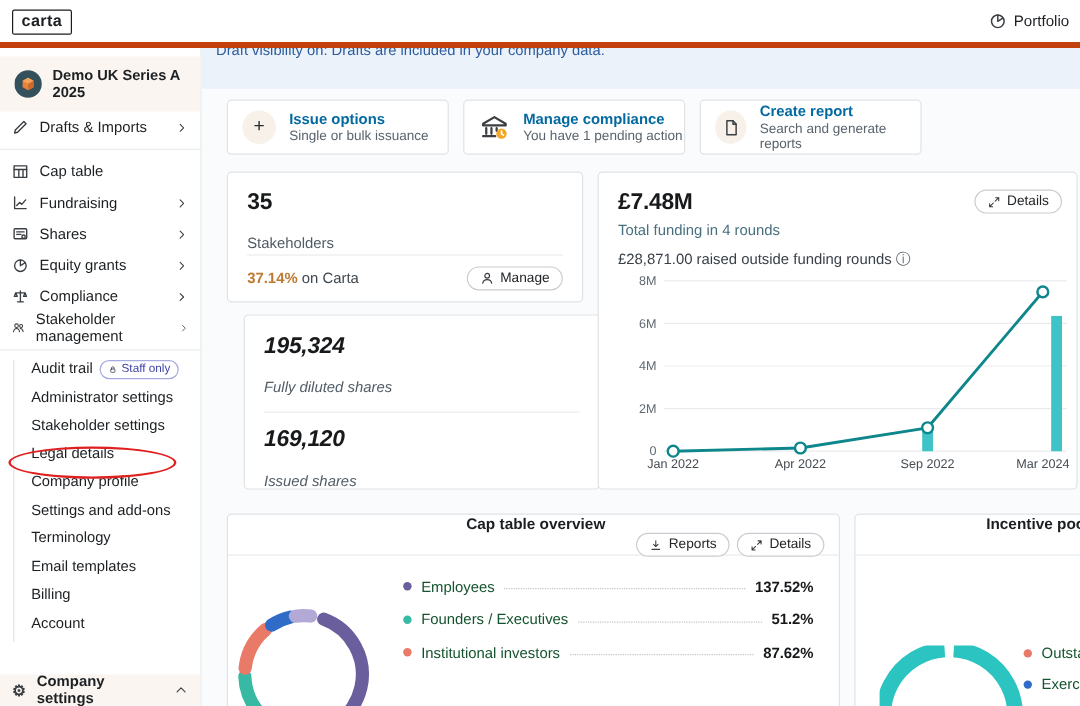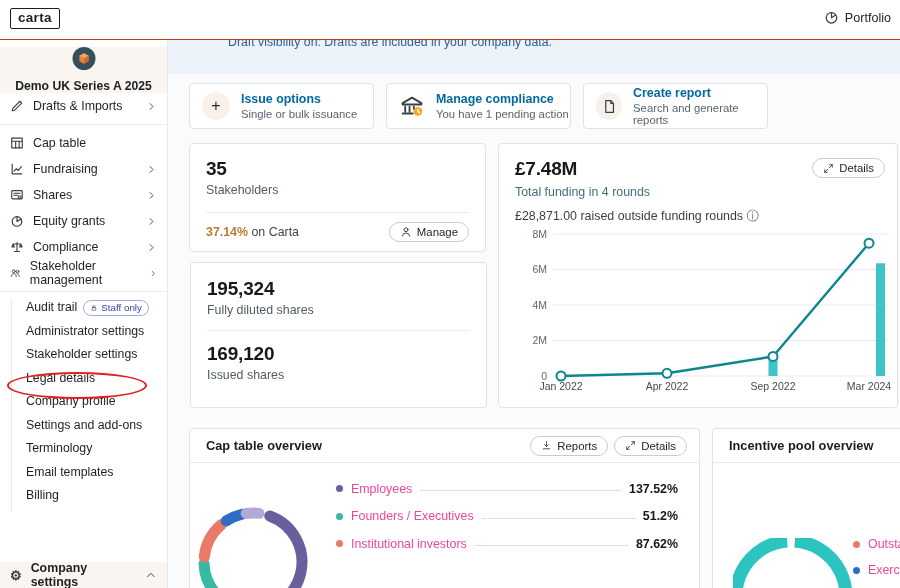--- a/index.html
+++ b/index.html
@@ -2,94 +2,94 @@
 <html><head>
 <meta charset="utf-8">
 <style>
   * { margin:0; padding:0; box-sizing:border-box; }
   html,body { width:900px; height:588px; overflow:hidden; background:#fff;
     font-family:"Liberation Sans", sans-serif; color:#1d2023; }
   svg { display:block; }
 
   
   #topbar { position:absolute; left:0; top:0; width:900px; height:40px; background:#fff;
-    border-bottom:1px solid #c2410c; z-index:20; }
+    border-bottom:5px solid #c2410c; z-index:20; }
   #logo-box { position:absolute; left:10px; top:8px; border:1.6px solid #1b1d1f; border-radius:2px;
     padding:1px 7px 3px; font-size:13.5px; font-weight:600; letter-spacing:.3px; }
   #portfolio { position:absolute; right:9px; top:10px; display:flex; align-items:center; gap:6px;
     font-size:12.6px; color:#1d2023; cursor:pointer; }
 
   
   #sidebar { position:absolute; left:0; top:40px; width:168px; height:548px; background:#fff;
     border-right:1px solid #e7e9ea; z-index:10; }
   #company-row { height:46px; margin-top:7px; background:#faf5f0; display:flex; align-items:center;
-    gap:9px; padding:0 12px; font-size:12.2px; font-weight:700;flex-direction:column; }
+    gap:9px; padding:0 12px; font-size:12.2px; font-weight:700; }
   .nav-item { display:flex; align-items:center; gap:9px; height:26px; padding:0 10px;
     font-size:12.4px; color:#1d2023; cursor:pointer; }
   .nav-item.active { background:#f4f4f4; }
   .nav-item .chev { margin-left:auto; }
   .side-div { border-top:1px solid #ececee; margin:5px 0; }
   #sub-list { margin:8px 0 0 11px; border-left:1px solid #e3e5e7; padding-left:14px; }
   .sub-item { display:flex; align-items:flex-start; gap:6px; height:23.5px; font-size:12.3px;
     color:#1d2023; cursor:pointer; }
   .staff-badge { display:inline-flex; align-items:center; gap:3px; border:1px solid #a6aade;
     color:#3d43a6; border-radius:9px; font-size:9.8px; padding:1px 6px 1.5px; }
   #bottom-item { position:absolute; left:0; bottom:0; width:167px; height:26px; background:#faf5f0;
     display:flex; align-items:center; gap:9px; padding:0 10px; font-size:12.4px; font-weight:600; cursor:pointer; }
   #bottom-item .chev { margin-left:auto; }
   #annotation-ellipse { position:absolute; left:7px; top:332px; width:140px; height:27px;
     border:2px solid #e01f1f; border-radius:50%; z-index:15; pointer-events:none; }
 
   
   #main { position:absolute; left:168px; top:40px; width:732px; height:548px; background:#fafbfc; }
-  #banner { height:34px; background:#ecf2fa; overflow:hidden;padding-left:48px; }
+  #banner { height:34px; background:#ecf2fa; overflow:hidden; }
   #banner div { margin:-5px 0 0 12px; font-size:12.3px; font-weight:500; color:#2c5d9d; line-height:14px; }
   #content { position:relative; margin:9px 0 0 21px; }
 
   .card { position:absolute; background:#fff; border:1px solid #dfe3e6; border-radius:4px; }
   .pill { display:inline-flex; align-items:center; gap:5px; border:1px solid #c8ccd0; border-radius:13px;
     background:#fff; padding:3px 10px; font-size:11.4px; color:#232629; cursor:pointer; white-space:nowrap; }
 
   .action-card { height:46px; width:185px; top:0; display:flex; align-items:center; gap:11px;
     padding-left:12px; cursor:pointer; }
   .action-icon-circle { width:28px; height:28px; border-radius:50%; background:#f7f1ea;
     display:flex; align-items:center; justify-content:center; font-size:16px; color:#2a2d30; }
   .action-title { font-size:12.4px; font-weight:600; color:#0369a1; }
   .action-sub { font-size:11.3px; color:#5a646e; margin-top:2px; }
 
   .big-num { font-size:19px; font-weight:700; letter-spacing:-.2px; color:#17191b; }
-  .sub-gray { font-size:12.4px; color:#515c66; margin-top:3px; }
+  .sub-gray { font-size:12.4px; color:#515c66; margin-top:16px; }
   .sub-teal { font-size:12.4px; color:#47707e; margin-top:5px; }
 
   #stakeholders-card { left:0; top:60px; width:297px; height:109px; padding:14px 16px; }
   #stake-footer { position:absolute; left:16px; right:16px; bottom:0; height:39px;
     border-top:1px solid #e9ebed; display:flex; align-items:center; justify-content:space-between; }
   #stake-pct-line { font-size:12.4px; color:#3f464d; }
   #stake-pct { color:#bf7a31; font-weight:600; }
 
-  #shares-card { left:1px; top:179px; width:297px; height:146px; padding:15px 16px; }
+  #shares-card { left:14px; top:179px; width:297px; height:146px; padding:15px 16px;font-style:italic; }
   #shares-div { border-top:1px solid #e9ebed; margin:13px 0 12px; }
 
   #funding-card { left:309px; top:60px; width:400px; height:265px; padding:14px 16px; }
   #funding-details { position:absolute; right:12px; top:14px; }
   #funding-outside { font-size:12.4px; color:#383f46; margin-top:9px; }
   #funding-chart { position:absolute; left:10px; top:80px; }
 
   .ov-header { height:34px; display:flex; align-items:center; padding:0 12px 0 16px;
-    border-bottom:1px solid #e8eaec; }
+    border-bottom:1px solid #e8eaec;flex-direction:column; }
   .ov-title { font-size:12.8px; font-weight:600; color:#1b1e20; }
   .ov-buttons { margin-left:auto; display:flex; gap:6px; }
   .ov-body { position:relative; height:calc(100% - 34px); }
 
   #captable-card { left:0; top:345px; width:511px; height:260px; }
   #cap-donut { position:absolute; left:8px; top:16px; }
   #cap-legend { position:absolute; left:146px; top:12px; width:342px; }
   .leg-row { display:flex; align-items:center; height:27.5px; }
   .leg-dot { width:7px; height:7px; border-radius:50%; margin-right:8px; flex:none; }
-  .leg-label { font-size:12.4px; color:#ec4899; white-space:nowrap; }
+  .leg-label { font-size:12.4px; color:#14532d; white-space:nowrap; }
   .leg-leader { flex:1; border-bottom:1px dotted #bfc5cb; margin:0 8px; position:relative; top:2px; }
   .leg-value { font-size:12.4px; font-weight:700; color:#16181a; white-space:nowrap; }
 
   #incentive-card { left:523px; top:345px; width:360px; height:260px; }
   #inc-stats { position:absolute; left:16px; top:14px; }
   #inc-donut { position:absolute; left:20px; top:75px; }
   #inc-legend { position:absolute; left:140px; top:74px; }
   .inc-leg-row { display:flex; align-items:center; gap:8px; height:14px; margin-bottom:12px;
     font-size:12.4px; color:#23272b; white-space:nowrap; }
 
@@ -243,20 +243,23 @@
         <span>Settings and add-ons</span>
       </div>
       <div class="sub-item">
         <span>Terminology</span>
       </div>
       <div class="sub-item">
         <span>Email templates</span>
       </div>
       <div class="sub-item">
         <span>Billing</span>
+      </div>
+      <div class="sub-item">
+        <span>Account</span>
       </div>
     </div>
   <div id="bottom-item">
     <span style="font-size:13px;color:#3a3f44;line-height:1;">⚙</span>
     <span>Company settings</span>
     <svg class="chev" width="12" height="12" viewBox="0 0 16 16">
       <path class="icon-stroke" d="M3.5 10.2L8 5.7l4.5 4.5"></path>
     </svg>
   </div>
   <div id="annotation-ellipse"></div>

